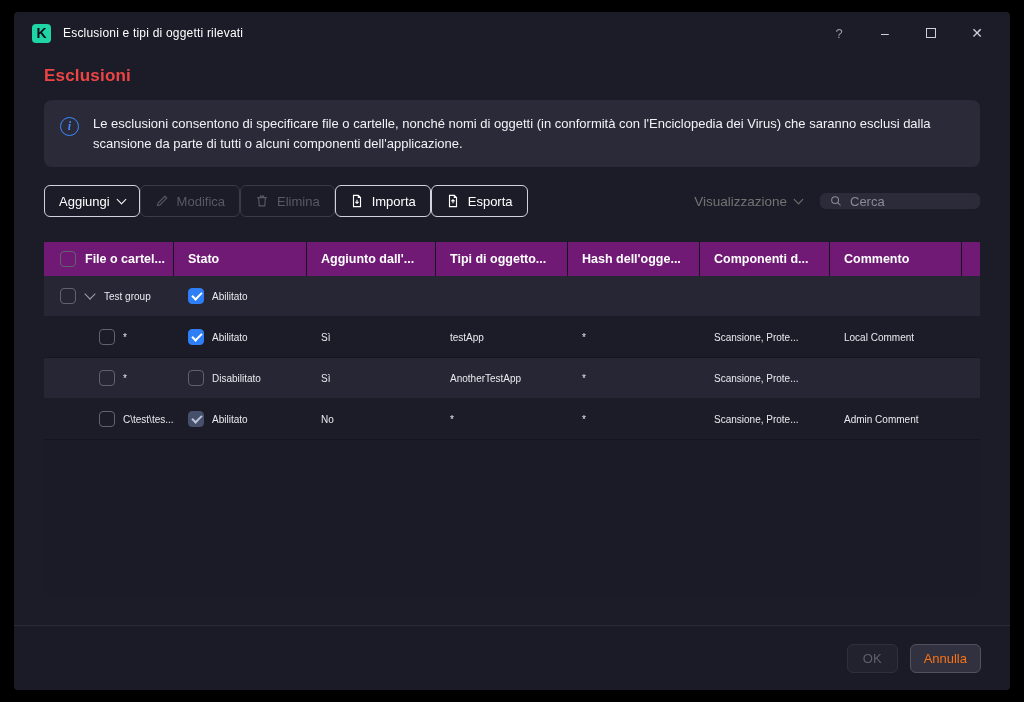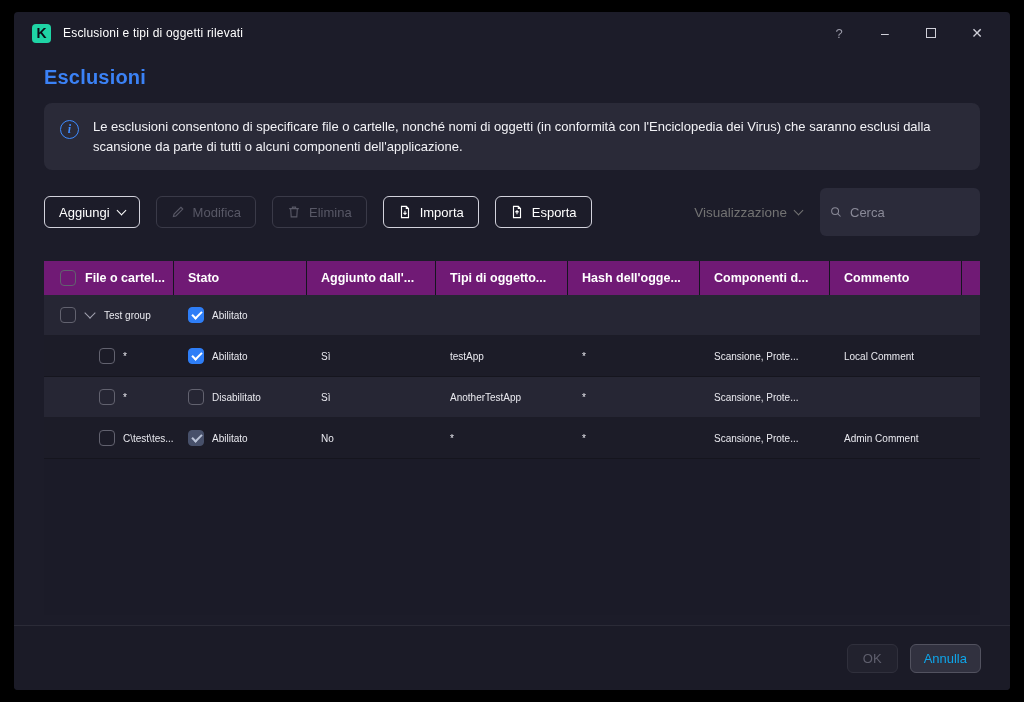--- a/index.html
+++ b/index.html
@@ -18,50 +18,50 @@
   .wtitle { margin-left: 12px; font-size: 12px; color: #ffffff; letter-spacing: 0.2px; }
   .win-controls { margin-left: auto; display: flex; align-items: center; }
   .winbtn {
     width: 46px; height: 32px; display: flex; align-items: center; justify-content: center;
     color: #cfcfd8; font-size: 14px; cursor: default;
   }
   .winbtn.help { color: #9a9aa8; font-size: 13px; }
   .maxbox { width: 10px; height: 10px; border: 1.2px solid #cfcfd8; display: inline-block; }
   
   .content { padding: 0 30px; }
-  h1 { font-size: 20px; font-weight: bold; color: #3b82f6; margin-top: 12px; letter-spacing: 0.2px; }
+  h1 { font-size: 17px; font-weight: bold; color: #ef4444; margin-top: 12px; letter-spacing: 0.2px; }
   .infobox {
     margin-top: 14px; background: #2a2a38; border-radius: 8px;
     padding: 14px 20px 14px 16px; display: flex; gap: 14px; align-items: flex-start;
   }
   .info-icon {
     width: 19px; height: 19px; border: 1.6px solid #3e8bff; border-radius: 50%;
     color: #3e8bff; font-size: 12px; font-family: "Liberation Serif", serif; font-style: italic; font-weight: bold;
     display: flex; align-items: center; justify-content: center; flex: none; margin-top: 3px;
   }
   .info-text { font-size: 13px; line-height: 1.5; color: #f2f2f6; max-width: 850px; }
   
-  .toolbar { margin-top: 18px; display: flex; align-items: center; gap: 16px; }
+  .toolbar { margin-top: 18px; display: flex; align-items: center; }
   .btn {
     height: 32px; padding: 0 14px; border-radius: 6px; background: transparent;
     border: 1px solid #d2d2dc; color: #ffffff; font-size: 13px; font-family: inherit;
     display: flex; align-items: center; gap: 8px; cursor: pointer; white-space: nowrap;
   }
   .btn.disabled { border-color: #3a3a48; color: #585866; cursor: default; }
   .btn.disabled svg { stroke: #585866; }
   .btn svg { stroke: #ffffff; }
   .chev {
     width: 7px; height: 7px; border-left: 1.6px solid currentColor; border-bottom: 1.6px solid currentColor;
     transform: rotate(-45deg); display: inline-block; margin-top: -4px;
   }
   .toolbar-right { margin-left: auto; display: flex; align-items: center; gap: 18px; }
   .view-link { color: #737373; font-size: 13.5px; display: flex; align-items: center; gap: 8px; cursor: pointer; }
   .view-link .chev { margin-top: -3px; }
   .search {
-    width: 160px; height: 48px; background: #2b2b3a; border-radius: 6px;
+    width: 160px; height: 16px; background: #2b2b3a; border-radius: 6px;
     display: flex; align-items: center; padding: 0 10px; gap: 8px;
   }
   .search input {
     background: transparent; border: none; outline: none; color: #d8d8e0;
     font-size: 13px; width: 100%; font-family: inherit;
   }
   .search input::placeholder { color: #8a8a98; }
   
   .table { margin-top: 25px; width: 936px; height: 354px; background: #1b1b28; }
   .thead, .trow { display: grid; grid-template-columns: 130px 133px 129px 132px 132px 130px 132px 18px; }
@@ -103,21 +103,21 @@
     position: absolute; bottom: 0; left: 0; width: 100%; height: 65px;
     border-top: 1px solid #2b2b37; display: flex; align-items: center;
     justify-content: flex-end; gap: 12px; padding: 0 29px; background: #1b1b27;
   }
   .btn-ok {
     height: 29px; padding: 0 15px; border-radius: 6px; font-size: 13px; font-family: inherit;
     background: #22222e; border: 1px solid #30303c; color: #5f5f6d; cursor: default;
   }
   .btn-cancel {
     height: 29px; padding: 0 13px; border-radius: 6px; font-size: 13px; font-family: inherit;
-    background: #31313f; border: 1px solid #52525f; color: #0ea5e9; cursor: pointer;
+    background: #31313f; border: 1px solid #52525f; color: #f97316; cursor: pointer;
   }
 </style>
 </head>
 <body>
 
 <div class="window">
 
   <div class="titlebar">
     <span class="logo">K</span>
     <span class="wtitle">Esclusioni e tipi di oggetti rilevati</span>

